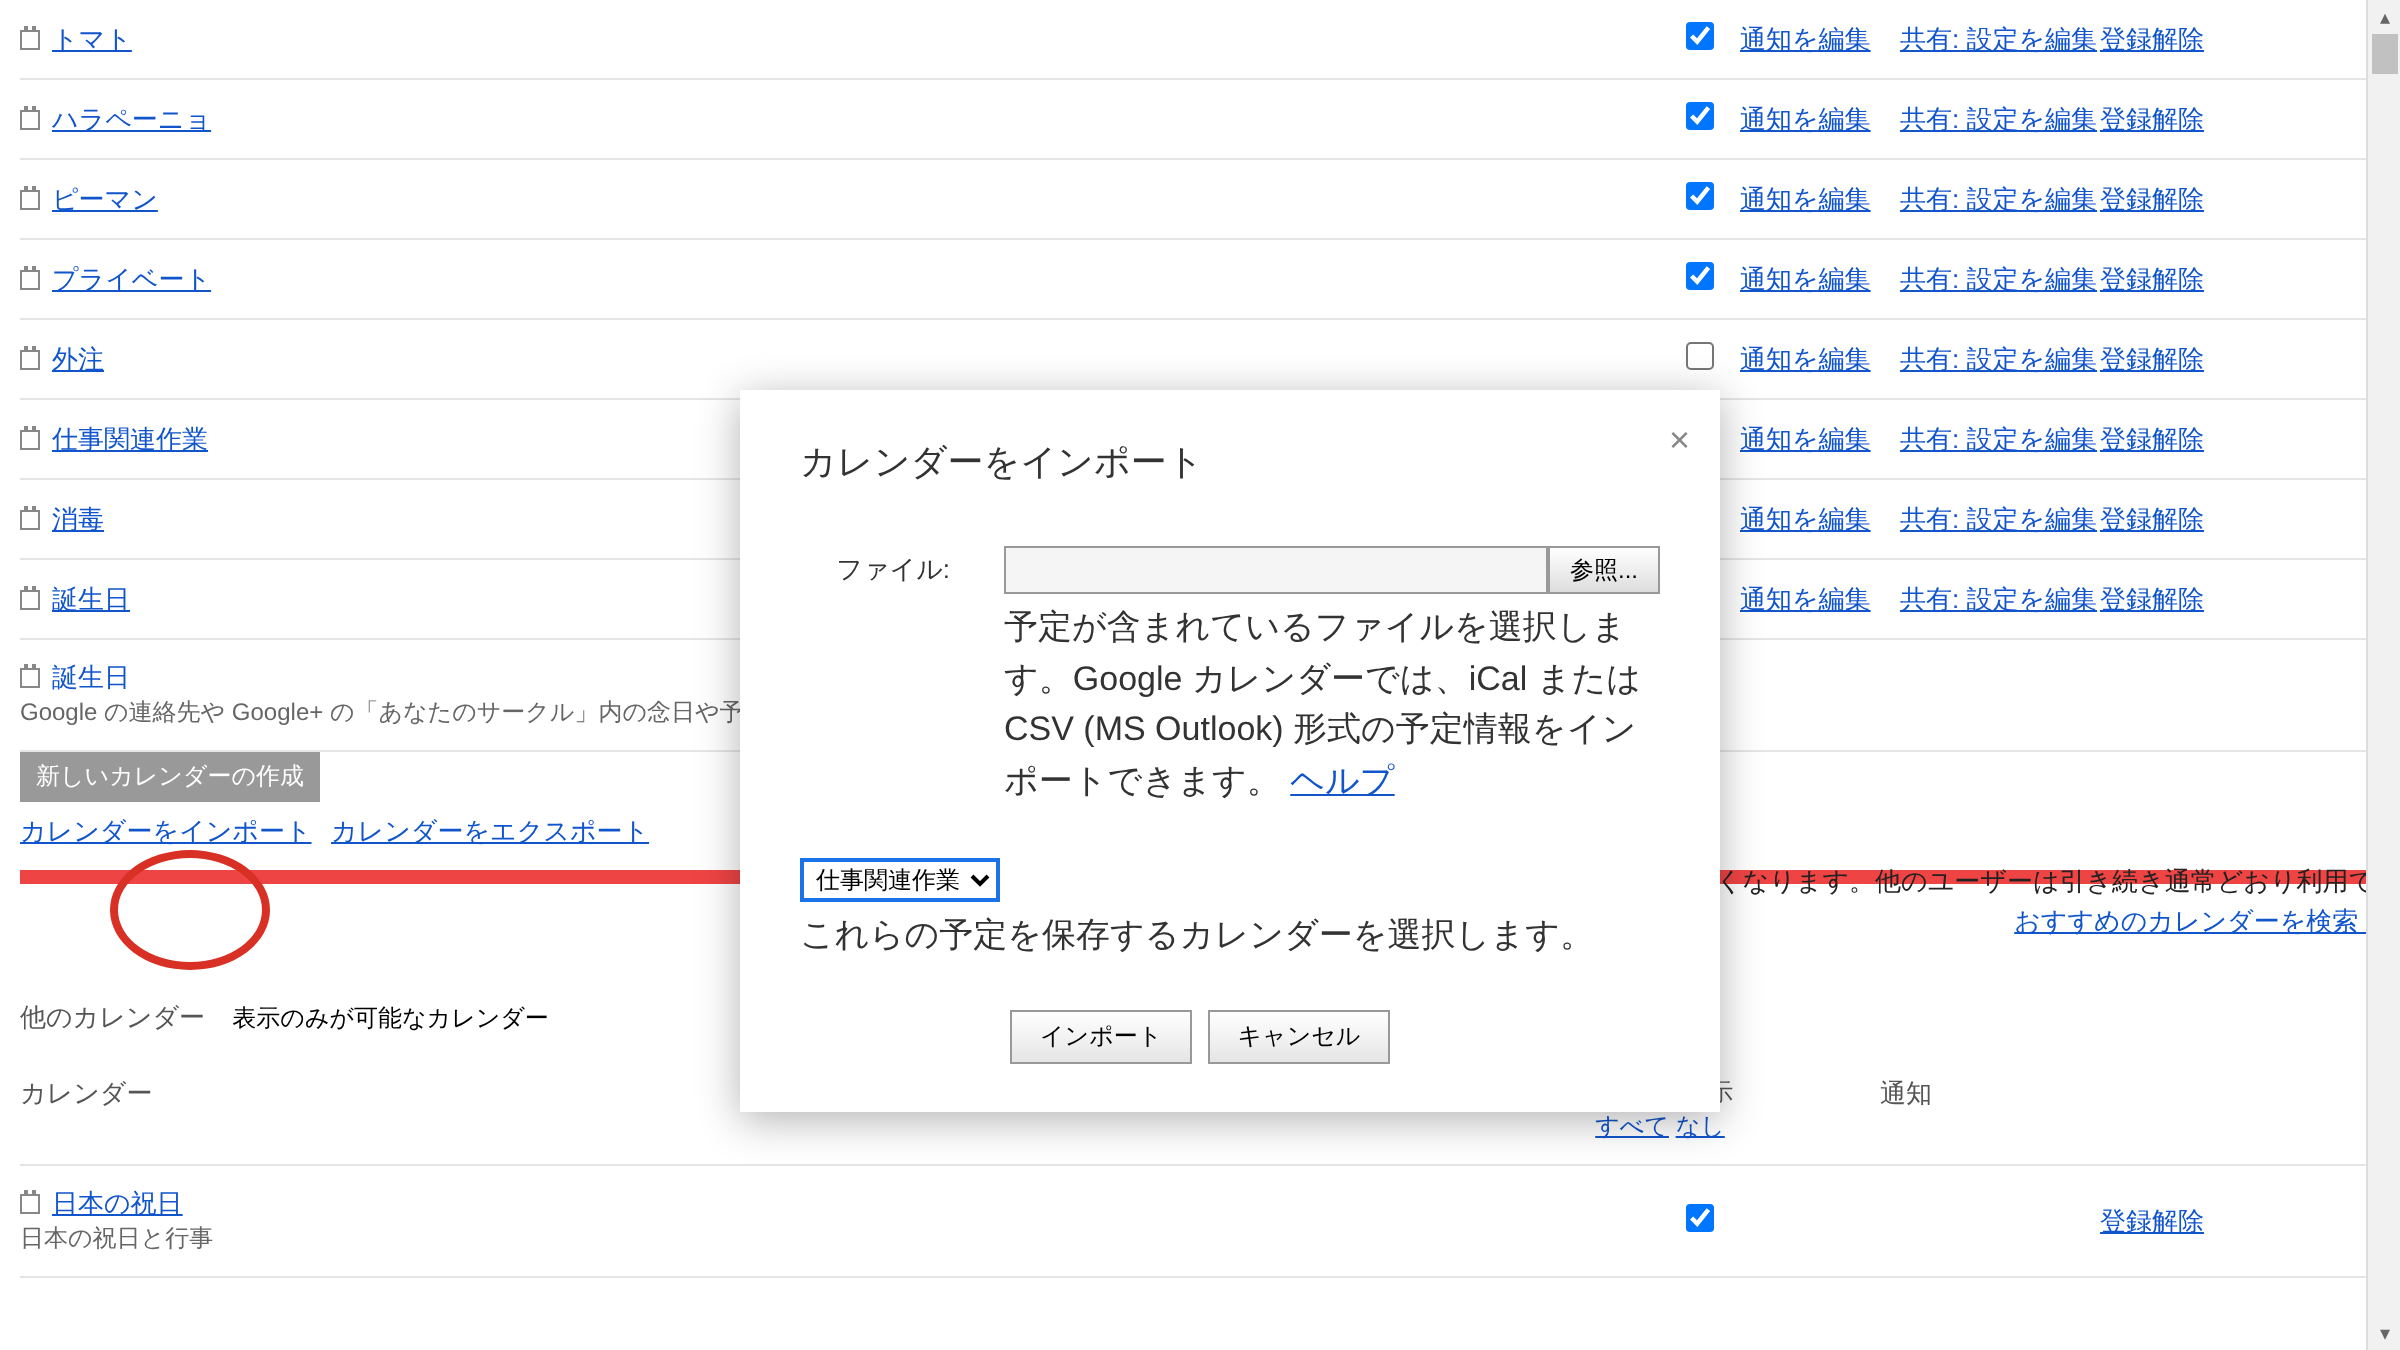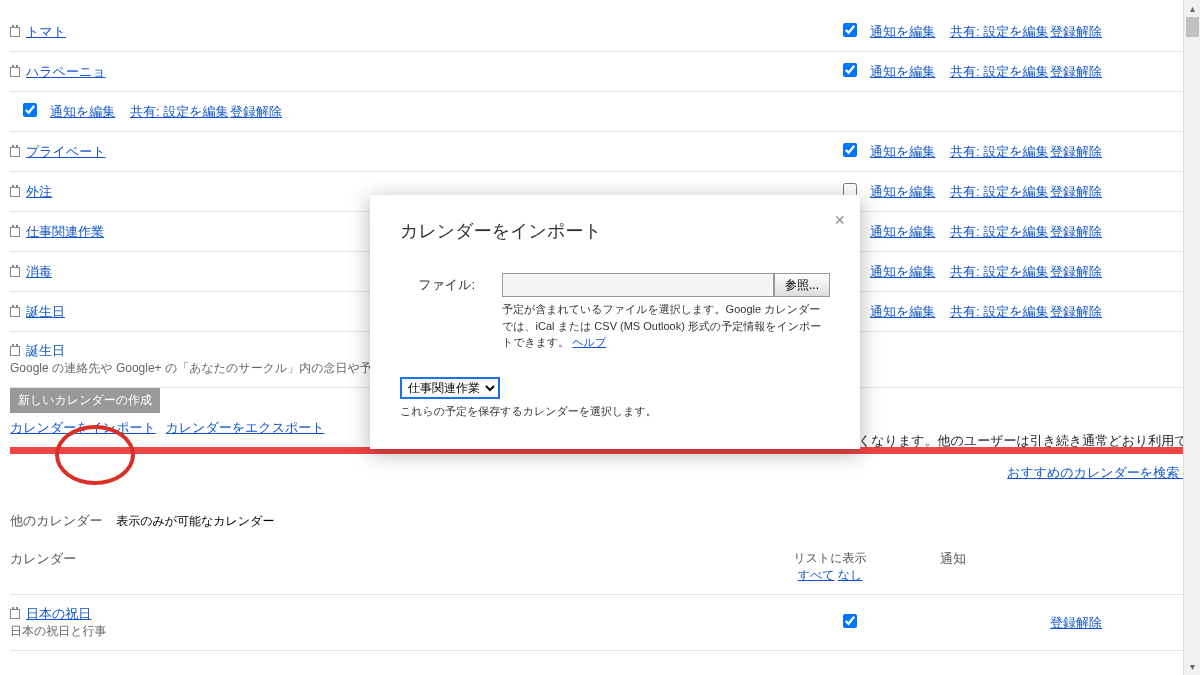--- a/index.html
+++ b/index.html
@@ -1,18 +1,18 @@
 <!DOCTYPE html>
 <html><head>
 <meta charset="utf-8">
 <style>
 * { box-sizing: border-box; margin: 0; padding: 0; }
 body { font-family: Arial, sans-serif; font-size: 13px; color: #222; background: #fff; position: relative; width: 1200px; height: 675px; overflow: hidden; }
 a { color: #1155CC; text-decoration: underline; cursor: pointer; }
-.content { padding: 12px 10px; }
+.content { padding: 0 10px; }
 .row { display: flex; align-items: center; border-bottom: 1px solid #e5e5e5; padding: 10px 0; min-height: 40px; }
 .cal-icon { display: inline-block; width: 10px; height: 10px; border: 1px solid #888; margin-right: 6px; position: relative; flex-shrink: 0; }
 .cal-icon::before { content: ""; position: absolute; top: -3px; left: 1px; width: 2px; height: 3px; background: #888; }
 .cal-icon::after { content: ""; position: absolute; top: -3px; right: 1px; width: 2px; height: 3px; background: #888; }
 .name-col { flex: 0 0 820px; display: flex; align-items: center; }
 .check-col { flex: 0 0 40px; text-align: center; }
 .notify-col { flex: 0 0 80px; text-align: left; }
 .share-col { flex: 0 0 100px; text-align: left; }
 .unreg-col { flex: 0 0 80px; text-align: left; }
 input[type="checkbox"] { width: 14px; height: 14px; }
@@ -29,21 +29,21 @@
 .back-link { padding: 10px 0; color: #1155CC; }
 .modal { position: absolute; left: 370px; top: 195px; width: 490px; background: #fff; box-shadow: 0 4px 20px rgba(0,0,0,0.3); padding: 24px 30px; z-index: 100; }
 .modal-title { font-size: 18px; font-weight: normal; color: #333; margin-bottom: 30px; }
 .modal-close { position: absolute; right: 15px; top: 15px; font-size: 18px; color: #888; cursor: pointer; }
 .modal-row { display: flex; margin-bottom: 6px; gap: 12px; }
 .modal-label { width: 90px; text-align: right; padding-right: 15px; color: #333; padding-top: 3px; }
 .modal-field { flex: 1; }
 .file-input-wrap { display: flex; }
 .file-text { flex: 1; height: 24px; border: 1px solid #999; background: #f5f5f5; }
 .browse-btn { padding: 2px 10px; border: 1px solid #999; background: linear-gradient(#fff, #ddd); font-size: 12px; cursor: pointer; }
-.modal-help { font-size: 11px; color: #333; line-height: 1.5; margin-top: 4px; }
+.modal-help { font-size: 17px; color: #333; line-height: 1.5; margin-top: 4px; }
 .cal-select { border: 2px solid #1a73e8; background: #fff; padding: 1px 2px; font-size: 12px; }
 .modal-buttons { margin-top: 24px; margin-left: 105px; }
 .modal-btn { padding: 4px 14px; border: 1px solid #999; background: linear-gradient(#fff, #e5e5e5); font-size: 12px; margin-right: 4px; cursor: pointer; }
 .red-circle { position: absolute; left: 55px; top: 425px; width: 80px; height: 60px; border: 4px solid #d93025; border-radius: 50%; z-index: 50; pointer-events: none; }
 .scrollbar-track { position: absolute; right: 0; top: 0; width: 17px; height: 675px; background: #f1f1f1; border-left: 1px solid #ddd; }
 .scroll-arrow { width: 17px; height: 17px; background: #f1f1f1; display: flex; align-items: center; justify-content: center; color: #666; font-size: 10px; }
 .scroll-thumb { position: absolute; left: 2px; width: 13px; background: #c1c1c1; }
 .action-links-row { padding-bottom: 10px; border-bottom: 7px solid #ef4444; font-family: Liberation Serif, serif;}
 .overflow-text { position: absolute; left: 858px; top: 432px; font-size: 13px; color: #222; white-space: nowrap; }
 </style>
@@ -66,20 +66,24 @@
         <div class="name-col">
           <span class="cal-icon"></span>
           <a>ハラペーニョ</a>
         </div>
         <div class="check-col"><input type="checkbox" checked="" style=""></div>
         <div class="notify-col"><a>通知を編集</a></div>
         <div class="share-col"><a>共有: 設定を編集</a></div>
         <div class="unreg-col"><a>登録解除</a></div>
       </div>
       <div class="row">
+        <div class="name-col">
+          <span class="cal-icon"></span>
+          <a>ピーマン</a>
+        </div>
         <div class="check-col"><input type="checkbox" checked="" style=""></div>
         <div class="notify-col"><a>通知を編集</a></div>
         <div class="share-col"><a>共有: 設定を編集</a></div>
         <div class="unreg-col"><a>登録解除</a></div>
       </div>
       <div class="row">
         <div class="name-col">
           <span class="cal-icon"></span>
           <a>プライベート</a>
         </div>
@@ -207,19 +211,23 @@
 
   <div class="modal-row" style="margin-top:26px;">
     <div class="modal-field">
       <select class="cal-select">
         <option>仕事関連作業</option>
       </select>
       <div class="modal-help">これらの予定を保存するカレンダーを選択します。</div>
     </div>
   </div>
 
+  <div class="modal-buttons">
+    <button class="modal-btn">インポート</button>
+    <button class="modal-btn">キャンセル</button>
+  </div>
 </div>
 
 <div class="scrollbar-track">
   <div class="scroll-arrow">▴</div>
   <div class="scroll-thumb" style="top:17px;height:20px;"></div>
   <div class="scroll-arrow" style="position:absolute;bottom:0;">▾</div>
 </div>
 
 </body></html>

